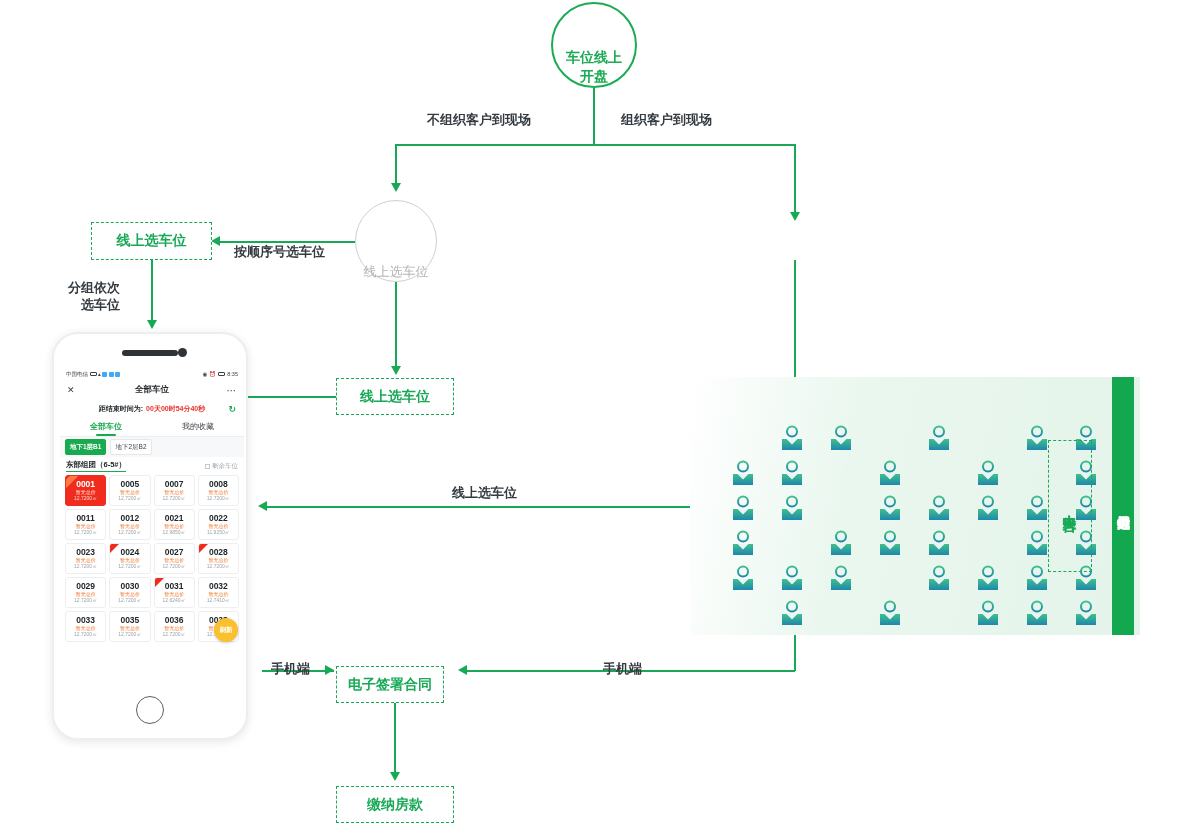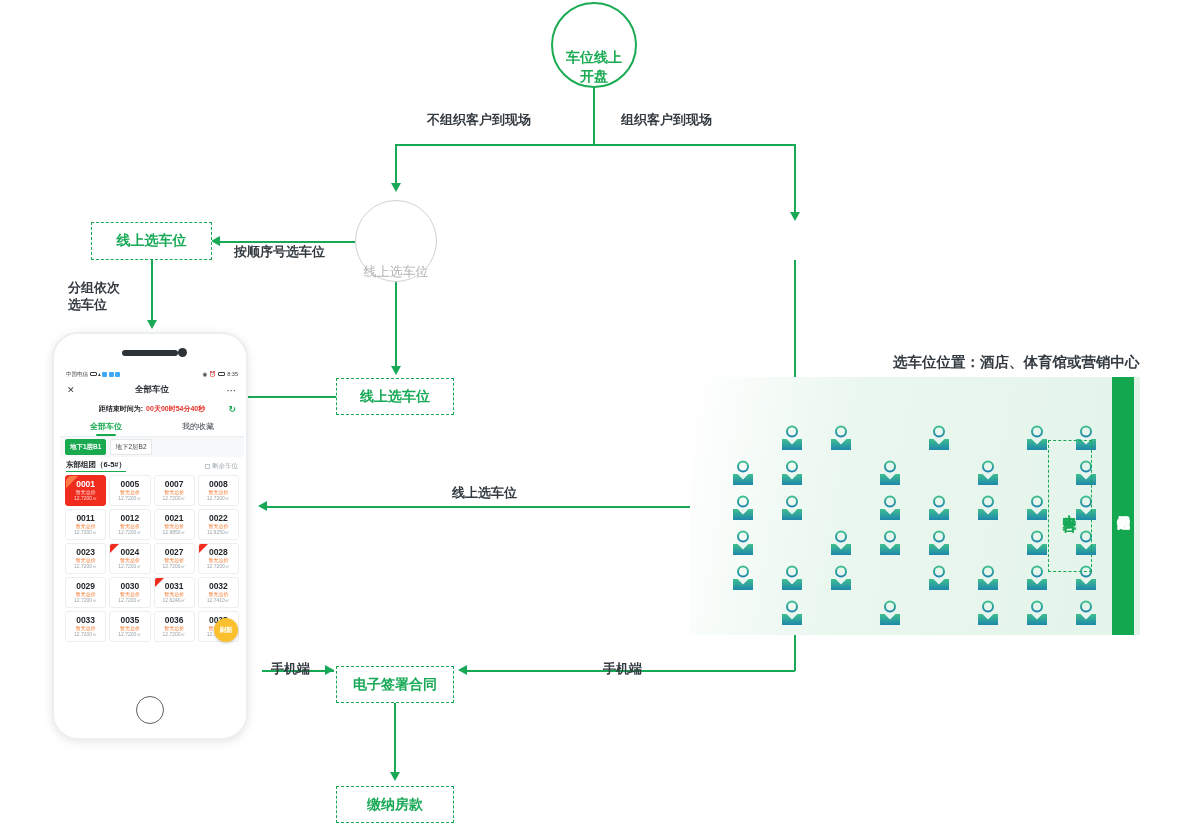--- a/index.html
+++ b/index.html
@@ -31,21 +31,21 @@
     border: 1.5px dashed #18a957;
     display: flex; align-items: center; justify-content: center;
     color: #18a957; font-size: 14px; font-weight: 700;
     background: #ffffff;
   }
   .edge-label {
     position: absolute; color: #333a40;
     font-size: 13px; font-weight: 700; white-space: nowrap;
     line-height: 1.3;
   }
-  .edge-label.center { text-align: left; }
+  .edge-label.center { text-align: right; }
   .ln { position: absolute; background: #18a957; }
   .ln.v { width: 1.6px; }
   .ln.h { height: 1.6px; }
   .arrow {
     position: absolute; width: 0; height: 0;
   }
   .arrow.down { border-left: 5px solid transparent; border-right: 5px solid transparent; border-top: 9px solid #18a957; }
   .arrow.left { border-top: 5px solid transparent; border-bottom: 5px solid transparent; border-right: 9px solid #18a957; }
   .arrow.right { border-top: 5px solid transparent; border-bottom: 5px solid transparent; border-left: 9px solid #18a957; }
 
@@ -245,21 +245,20 @@
     <span>线上选车位</span>
   </div>
 
   <div class="ln h" style="left:248px; top:396px; width:88px;"></div>
 
   <div class="ln h" style="left:262px; top:506px; width:446px;"></div>
   <div class="arrow left" style="left:258px; top:501px;"></div>
   <div class="arrow right" style="left:699px; top:501px;"></div>
   <div class="edge-label" style="left:452px; top:485px;">线上选车位</div>
 
-  <div class="venue-caption">选车位位置：酒店、体育馆或营销中心</div>
   <div class="venue">
     <div id="seat-layer">
         <div class="seat" style="left: 91px; top: 48px;"><svg viewBox="0 0 22 26" width="22" height="26">
             <defs>
               <linearGradient id="sg0_1" x1="0" y1="0" x2="0" y2="1">
                 <stop offset="0%" stop-color="#3fbf8f"></stop>
                 <stop offset="100%" stop-color="#1f87ab"></stop>
               </linearGradient>
             </defs>
             <circle cx="11" cy="6.5" r="5" fill="none" stroke="url(#sg0_1)" stroke-width="2"></circle>
@@ -651,21 +650,21 @@
 
   <div class="ln v" style="left:794px; top:635px; height:36px;"></div>
   <div class="ln h" style="left:462px; top:670px; width:333px;"></div>
   <div class="arrow left" style="left:458px; top:665px;"></div>
   <div class="edge-label" style="left:603px; top:661px;">手机端</div>
 
   <div class="ln h" style="left:262px; top:670px; width:72px;"></div>
   <div class="arrow right" style="left:325px; top:665px;"></div>
   <div class="edge-label" style="left:271px; top:661px;">手机端</div>
 
-  <div class="node-box" style="left:336px; top:666px; width:118px; height:37px;">
+  <div class="node-box" style="left:336px; top:666px; width:108px; height:37px;">
     <span>电子签署合同</span>
   </div>
 
   <div class="ln v" style="left:394px; top:703px; height:72px;"></div>
   <div class="arrow down" style="left:390px; top:772px;"></div>
 
   <div class="node-box" style="left:336px; top:786px; width:118px; height:37px;">
     <span>缴纳房款</span>
   </div>
 

